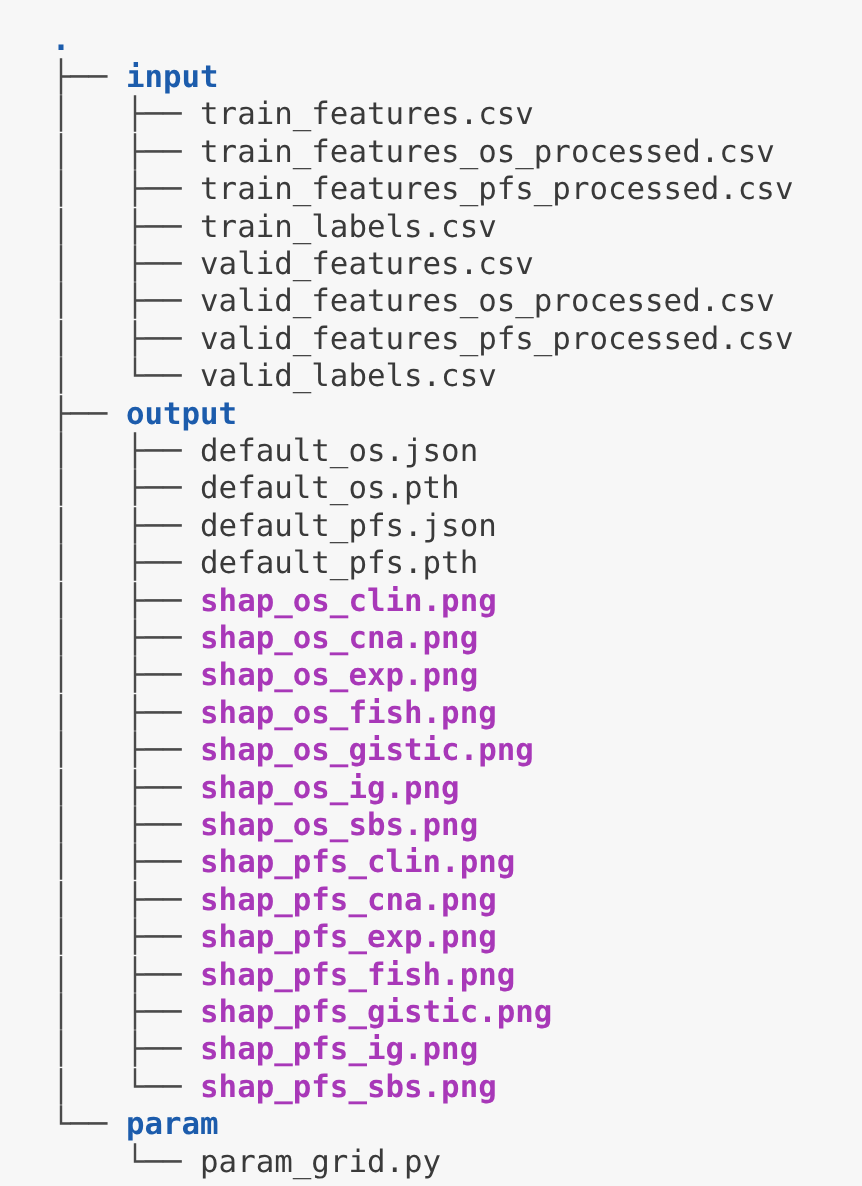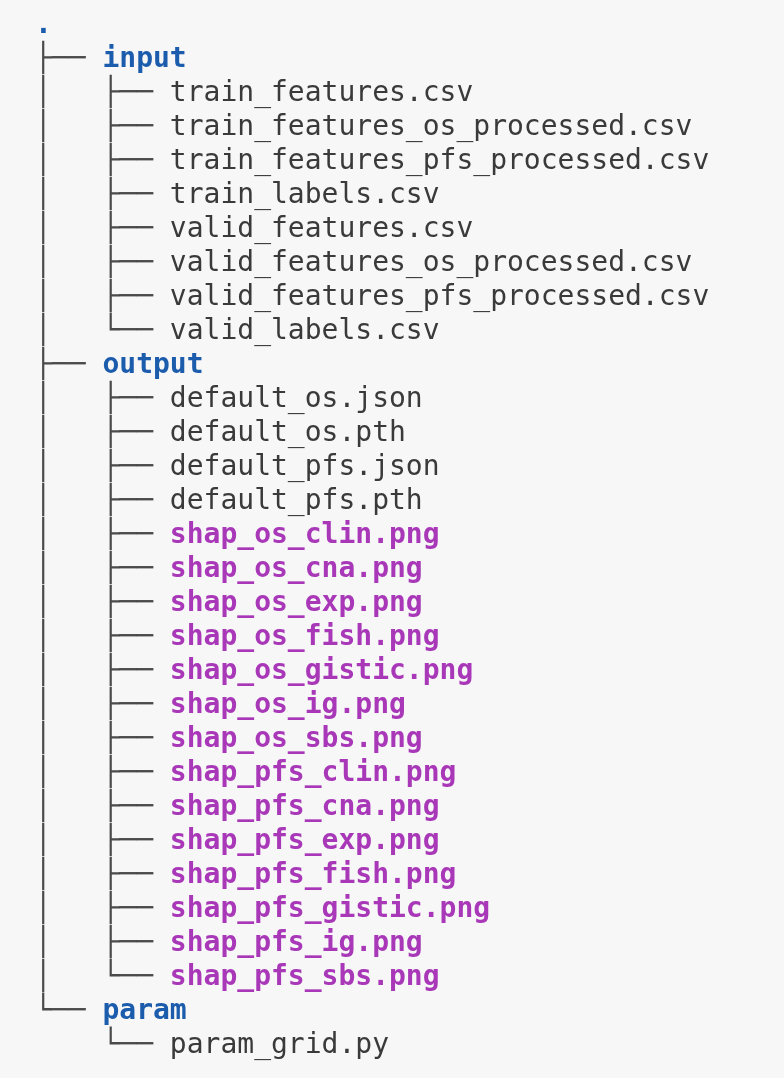--- a/index.html
+++ b/index.html
@@ -11,21 +11,21 @@
     height: 1078px;
     background: var(--bg, #f7f7f7);
     overflow: hidden;
   }
   .screen {
     width: 784px;
     height: 1078px;
     box-sizing: border-box;
   }
   pre.tree {
-    margin: 5px;
+    margin: 17px;
     padding: 2px 0 0 30px;
     font-family: "DejaVu Sans Mono", "Liberation Mono", monospace;
     font-size: 28px;
     line-height: 34px;
     white-space: pre;
     color: var(--file, #3a3a3a);
   }
   .branch {
     color: var(--branch, #4a4a4a);
     font-weight: normal;

